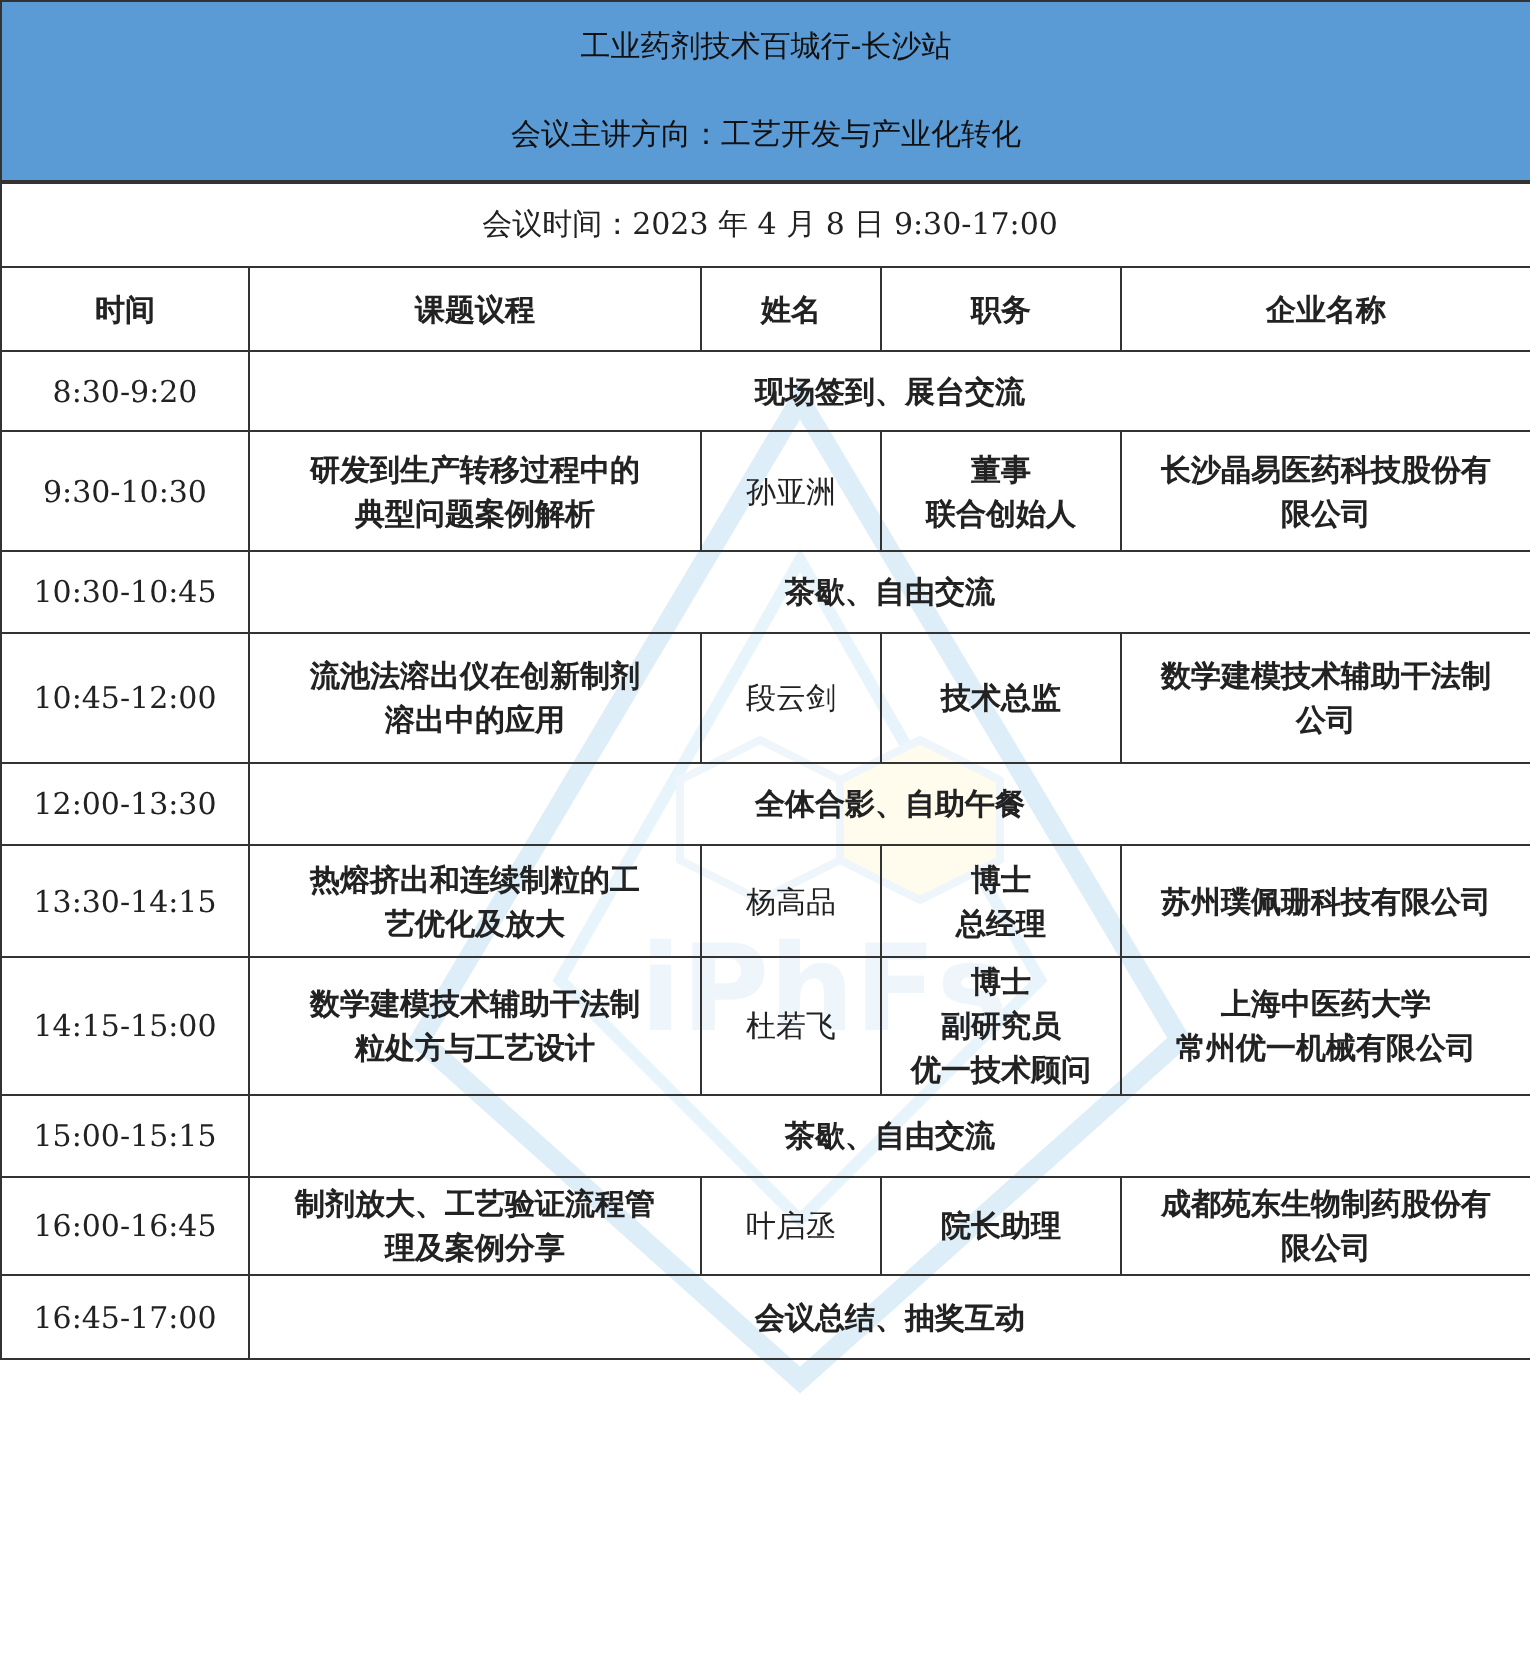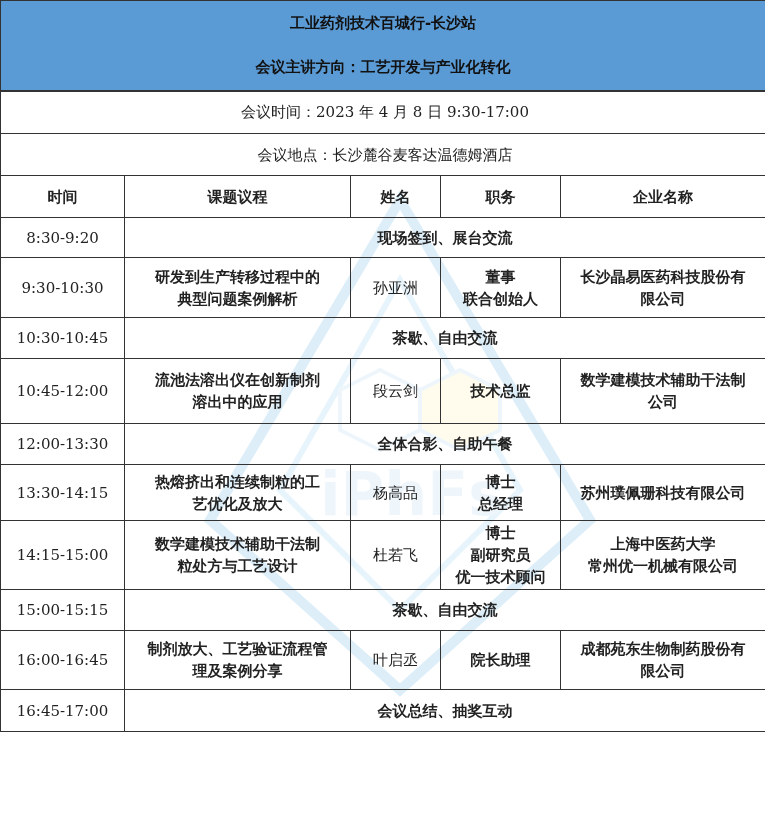--- a/index.html
+++ b/index.html
@@ -2,21 +2,21 @@
 <html><head>
 <meta charset="utf-8">
 <style>
   html, body { margin: 0; padding: 0; background: #ffffff; }
   body { width: 765px; height: 830px; position: relative; overflow: hidden;
          font-family: "DejaVu Serif", "Liberation Serif", serif; color: #222; }
   .watermark { position: absolute; left: 200px; top: 190px; width: 400px; height: 520px; pointer-events: none; opacity: 0.35; }
   table.agenda { position: absolute; left: 0; top: 0; width: 765px; border-collapse: collapse; table-layout: fixed; }
   table.agenda td { border: 1px solid #333; padding: 0 4px; text-align: center; vertical-align: middle;
                     font-size: 15px; line-height: 22px; background: transparent; }
-  .title-cell { background: #5b9bd5 !important; font-family: "DejaVu Sans", sans-serif; font-weight: bold;
+  .title-cell { background: #5b9bd5 !important; font-family: "DejaVu Sans", sans-serif; font-weight: normal;
                 font-size: 18px; color: #111; border-bottom: 2px solid #333 !important; }
   .title-cell div { line-height: 44px; }
   .info-cell { text-align: right; padding-left: 8px !important; font-size: 15px; }
   .hdr { font-family: "DejaVu Sans", sans-serif; font-weight: bold; font-size: 14px; }
   .event { font-family: "DejaVu Sans", sans-serif; font-weight: bold; font-size: 14px; }
   .time { font-size: 15px; }
   .multi span { display: block; font-weight: bold; }
 </style>
 </head>
 <body>
@@ -39,23 +39,20 @@
   </colgroup>
   <tbody>
     <tr style="height:90px">
       <td colspan="5" class="title-cell">
         <div>工业药剂技术百城行-长沙站</div>
         <div>会议主讲方向：工艺开发与产业化转化</div>
       </td>
     </tr>
     <tr style="height:43px">
       <td colspan="5" class="info-cell">会议时间：2023 年 4 月 8 日  9:30-17:00</td>
-    </tr>
-    <tr style="height:42px">
-      <td colspan="5" class="info-cell">会议地点：长沙麓谷麦客达温德姆酒店</td>
     </tr>
     <tr style="height:42px">
       <td class="hdr">时间</td>
       <td class="hdr">课题议程</td>
       <td class="hdr">姓名</td>
       <td class="hdr">职务</td>
       <td class="hdr">企业名称</td>
     </tr>
 
     <tr style="height:40px">
@@ -130,21 +127,21 @@
         </td>
       <td class="multi">
           <span>上海中医药大学</span>
           <span>常州优一机械有限公司</span>
         </td>
     </tr>
     <tr style="height:41px">
       <td class="time">15:00-15:15</td>
       <td colspan="4" class="event">茶歇、自由交流</td>
     </tr>
-    <tr style="height:59px">
+    <tr style="height:49px">
       <td class="time">16:00-16:45</td>
       <td class="multi">
           <span>制剂放大、工艺验证流程管</span>
           <span>理及案例分享</span>
         </td>
       <td>叶启丞</td>
       <td class="multi">
           <span>院长助理</span>
         </td>
       <td class="multi">

